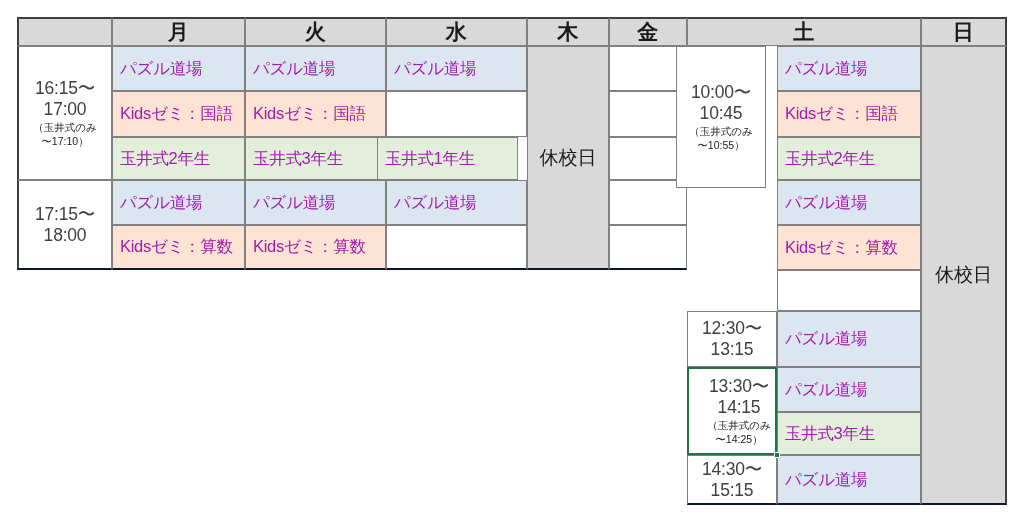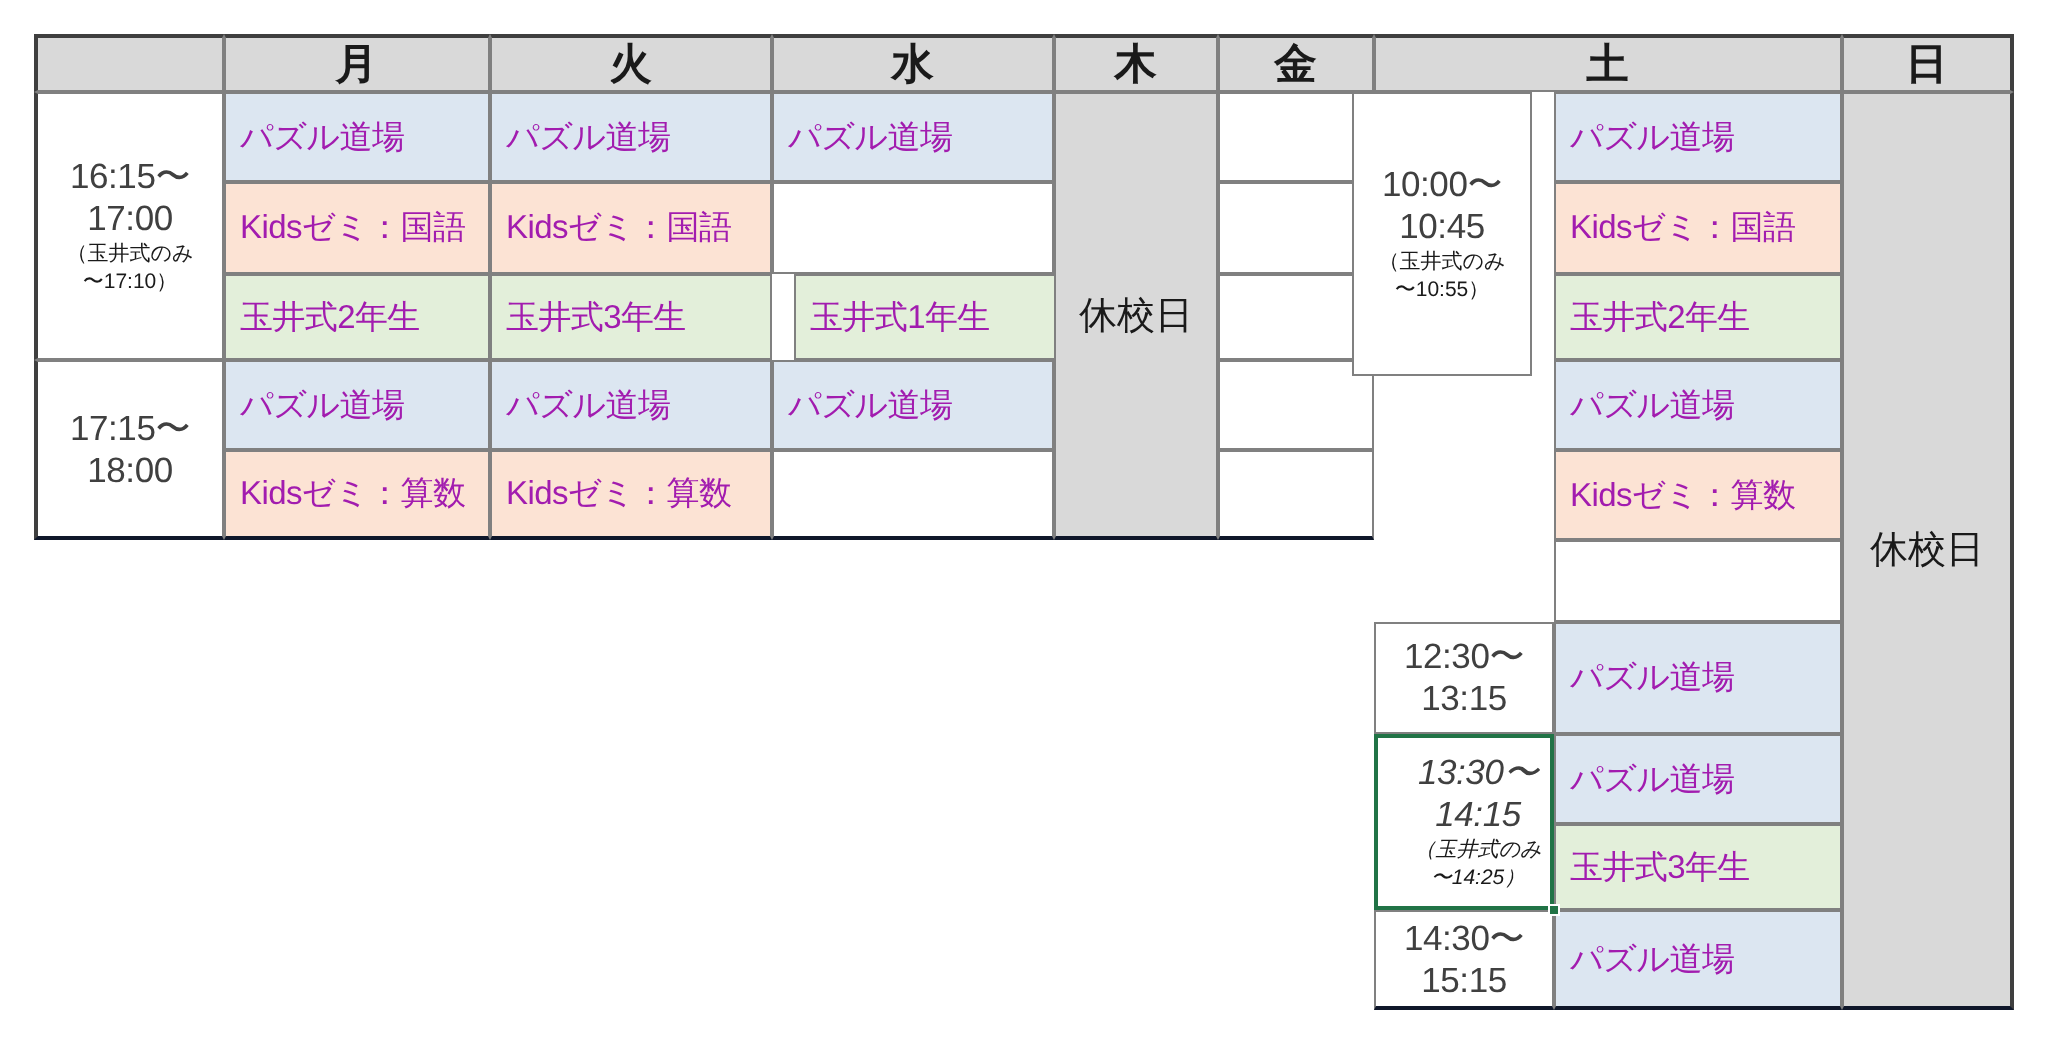--- a/index.html
+++ b/index.html
@@ -117,21 +117,21 @@
   <div class="cell subj c-peach thick-b" style="left:112px; top:225px; width:133px; height:45px;">Kidsゼミ：算数</div>
 
   <div class="cell subj c-blue" style="left:245px; top:46px;  width:141px; height:45px;">パズル道場</div>
   <div class="cell subj c-peach" style="left:245px; top:91px;  width:141px; height:46px;">Kidsゼミ：国語</div>
   <div class="cell subj c-green" style="left:245px; top:137px; width:141px; height:43px;">玉井式3年生</div>
   <div class="cell subj c-blue" style="left:245px; top:180px; width:141px; height:45px;">パズル道場</div>
   <div class="cell subj c-peach thick-b" style="left:245px; top:225px; width:141px; height:45px;">Kidsゼミ：算数</div>
 
   <div class="cell subj c-blue" style="left:386px; top:46px;  width:141px; height:45px;">パズル道場</div>
   <div class="cell subj c-white" style="left:386px; top:91px;  width:141px; height:46px;"></div>
-  <div class="cell subj c-green" style="left:397px; top:137px; width:141px; height:43px;">玉井式1年生</div>
+  <div class="cell subj c-green" style="left:377px; top:137px; width:141px; height:43px;">玉井式1年生</div>
   <div class="cell subj c-blue" style="left:386px; top:180px; width:141px; height:45px;">パズル道場</div>
   <div class="cell subj c-white thick-b" style="left:386px; top:225px; width:141px; height:45px;"></div>
 
   <div class="cell closed thick-b" style="left:527px; top:46px; width:82px; height:224px;">休校日</div>
 
   <div class="cell c-white" style="left:609px; top:46px;  width:78px; height:45px;"></div>
   <div class="cell c-white" style="left:609px; top:91px;  width:78px; height:46px;"></div>
   <div class="cell c-white" style="left:609px; top:137px; width:78px; height:43px;"></div>
   <div class="cell c-white" style="left:609px; top:180px; width:78px; height:45px;"></div>
   <div class="cell c-white thick-b" style="left:609px; top:225px; width:78px; height:45px;"></div>
@@ -142,21 +142,21 @@
     <div class="t-sub">（玉井式のみ</div>
     <div class="t-sub">〜10:55）</div>
   </div>
 
 
   <div class="cell timecell" style="left:687px; top:311px; width:90px; height:56px;">
     <div class="t-main">12:30〜</div>
     <div class="t-main">13:15</div>
   </div>
 
-  <div class="cell timecell" style="left:687px; top:367px; width:104px; height:88px;font-style:italic;">
+  <div class="cell timecell" style="left:687px; top:367px; width:104px; height:88px;">
     <div class="t-main">13:30〜</div>
     <div class="t-main">14:15</div>
     <div class="t-sub">（玉井式のみ</div>
     <div class="t-sub">〜14:25）</div>
   </div>
 
   <div class="cell timecell thick-b" style="left:687px; top:455px; width:90px; height:50px;">
     <div class="t-main">14:30〜</div>
     <div class="t-main">15:15</div>
   </div>

